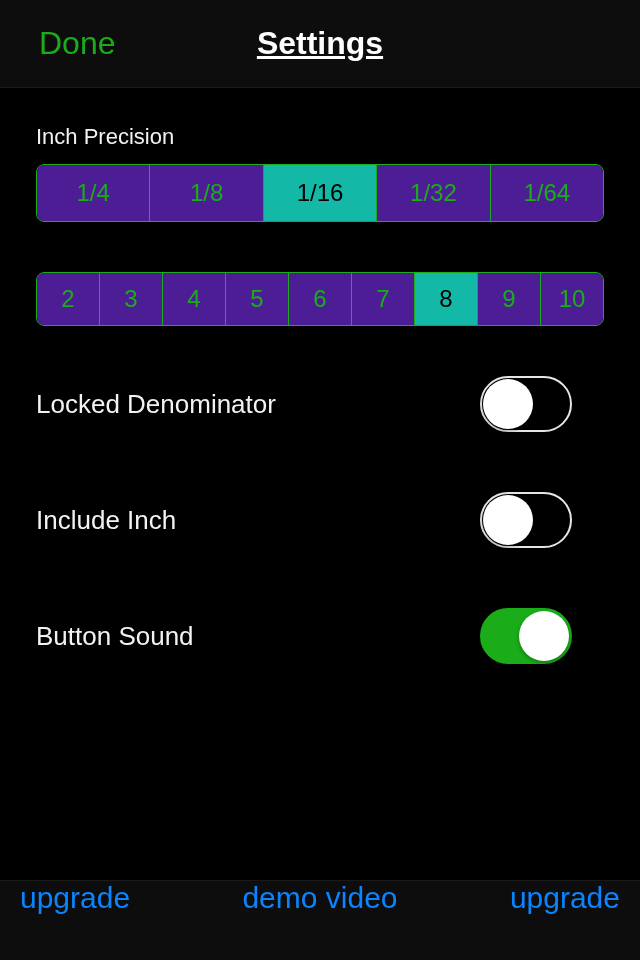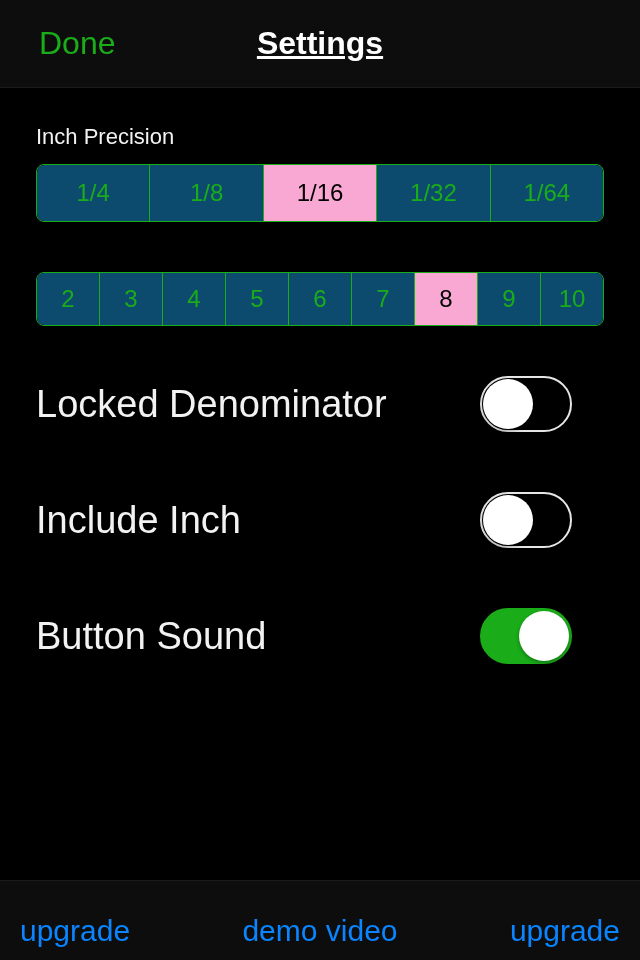--- a/index.html
+++ b/index.html
@@ -57,47 +57,47 @@
       overflow: hidden;
       margin-bottom: 50px;
     }
     .seg-item {
       flex: 1;
       text-align: center;
       padding: 14px 0;
       color: #1aad19;
       font-size: 24px;
       border-right: 1.5px solid #1aad19;
-      background: #0c4a6e;
+      background: #4c1d95;
     }
     .seg-item:last-child {
       border-right: none;
     }
     .seg-item.selected {
-      background: #f9a8d4;
+      background: #14b8a6;
       color: #000;
     }
     .seg-narrow .seg-item {
       font-size: 24px;
       padding: 12px 0;
     }
     .toggle-row {
       display: flex;
       align-items: center;
       justify-content: space-between;
       margin-top: 36px;
       margin-bottom: 60px;
       padding-right: 32px;
     }
     .toggle-row:first-of-type {
       margin-top: 20px;
     }
     .toggle-label {
       color: #f2f2f2;
-      font-size: 38px;
+      font-size: 26px;
       font-weight: 400;
     }
     .switch {
       position: relative;
       width: 92px;
       height: 56px;
       border-radius: 28px;
     }
     .switch.off {
       background: #000;
@@ -123,23 +123,23 @@
       right: 1px;
     }
     .toolbar {
       position: absolute;
       bottom: 0;
       left: 0;
       right: 0;
       height: 80px;
       background: #0d0d0d;
       display: flex;
-      align-items: flex-end;
+      align-items: flex-start;
       justify-content: space-between;
-      padding: 12px 20px;
+      padding: 0 20px;
       border-top: 1px solid #1a1a1a;
     }
     .toolbar-item {
       color: #0a84ff;
       font-size: 30px;
       font-weight: 400;
     }
   </style>
 </head>
 <body>

